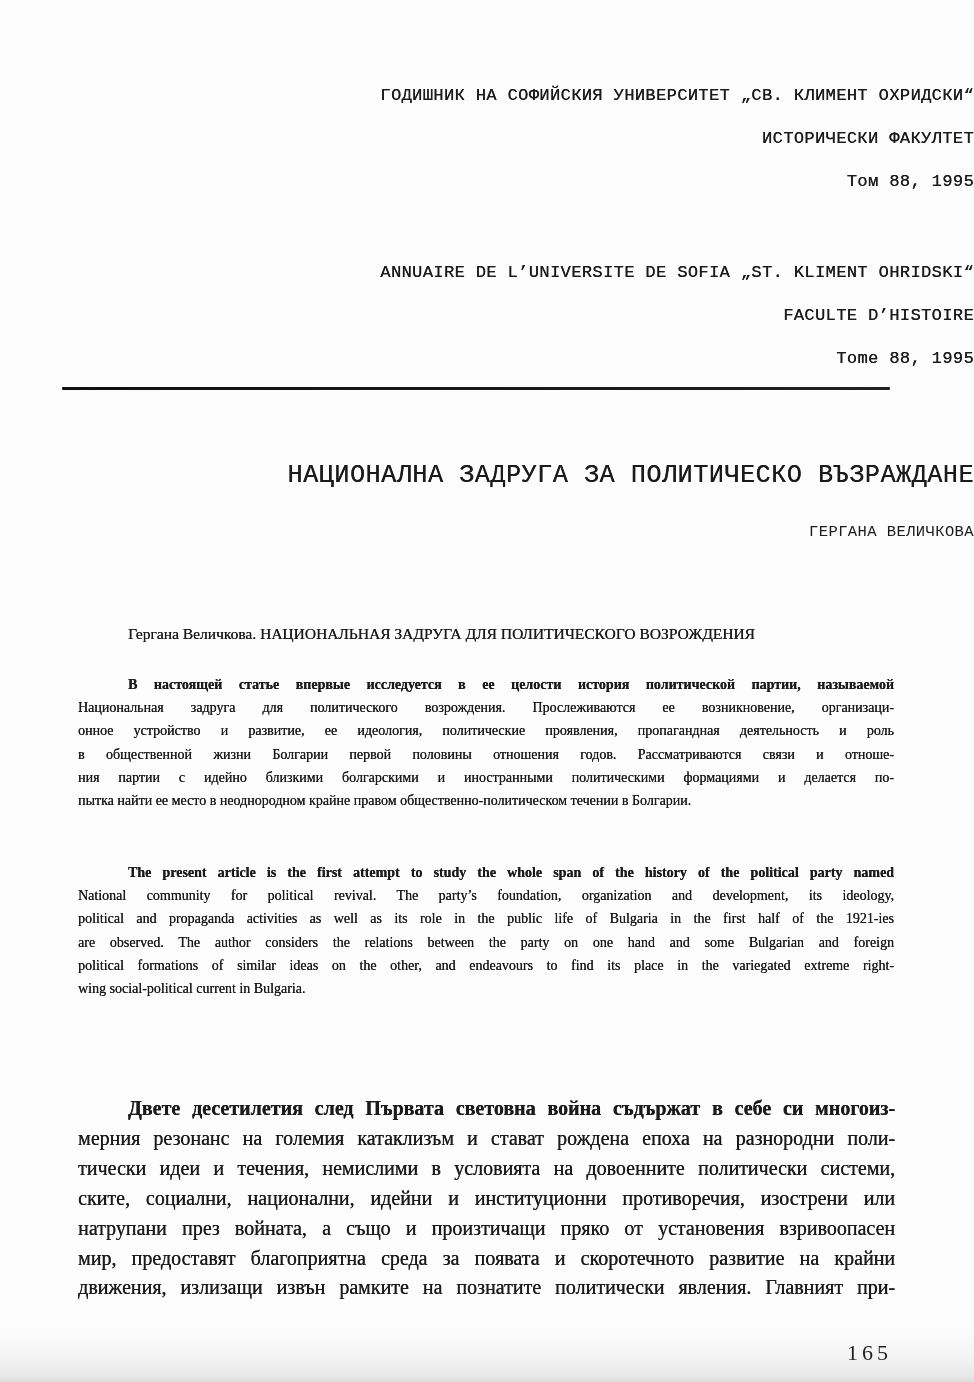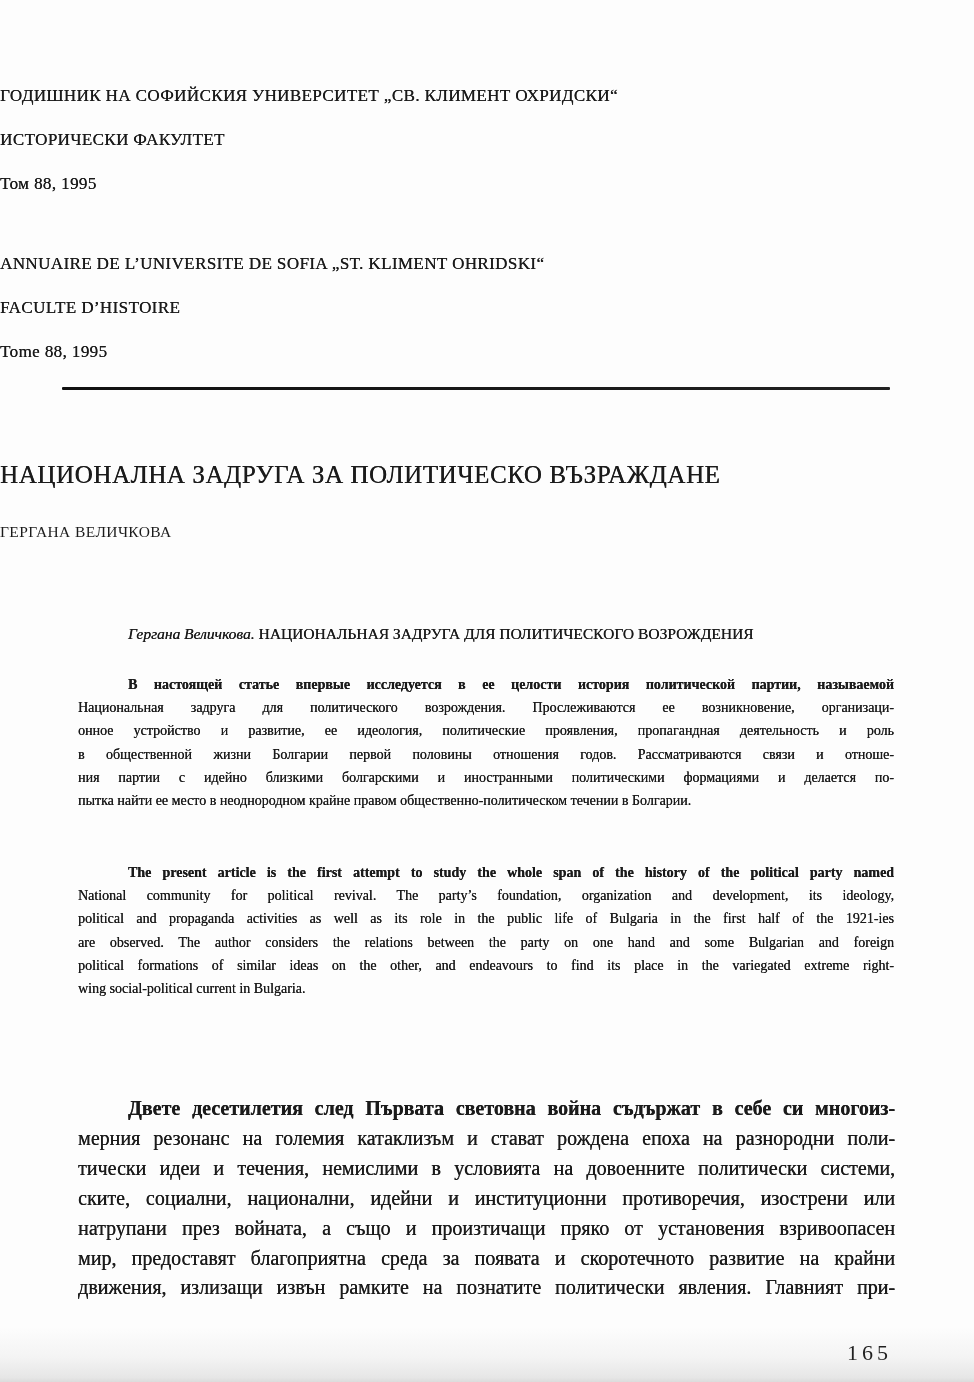--- a/index.html
+++ b/index.html
@@ -9,31 +9,31 @@
   }
   .page {
     position: relative;
     width: 974px;
     height: 1382px;
     background: #fdfdfd;
     overflow: hidden;
     font-family: "Liberation Serif", "DejaVu Serif", serif;
     color: #1b1b1b;
   }
-  .centered { text-align: left; }
+  .centered { text-align: right; font-family: Liberation Mono, monospace; }
 
   
   .masthead-bg { position: absolute; top: 86px; left: 0; width: 100%; }
   .masthead-bg .mh-line {
     font-size: 17px;
     letter-spacing: 0.4px;
     margin-bottom: 24px;
     text-shadow: 0.25px 0 0 currentColor;
   }
-  .masthead-fr { position: absolute; top: 254px; left: 0; width: 100%; }
+  .masthead-fr { position: absolute; top: 263px; left: 0; width: 100%; }
   .masthead-fr .mh-line {
     font-size: 17px;
     letter-spacing: 0.4px;
     margin-bottom: 24px;
     text-shadow: 0.25px 0 0 currentColor;
   }
   .mh-volume { letter-spacing: 0.2px; }
 
   .rule {
     position: absolute;
@@ -67,21 +67,21 @@
   
   .abstract-ru { position: absolute; top: 625px; left: 78px; width: 816px; }
   .abstract-en { position: absolute; top: 861px; left: 78px; width: 816px; }
   .abs-heading {
     font-size: 15.5px;
     padding-left: 50px;
     margin-bottom: 30px;
     white-space: nowrap;
     text-shadow: 0.2px 0 0 currentColor;
   }
-  .abs-heading .name { font-style: italic; }
+  .abs-heading .name { }
   .abs-body { font-size: 14px; line-height: 23.2px; text-shadow: 0.15px 0 0 currentColor; }
   .line { text-align: justify; text-align-last: justify; }
   .line.last { text-align: center; text-align-last: left; }
   .line.indent { padding-left: 50px; font-weight: bold; }
 
   
   .body-text {
     position: absolute;
     top: 1094px;
     left: 78px;

